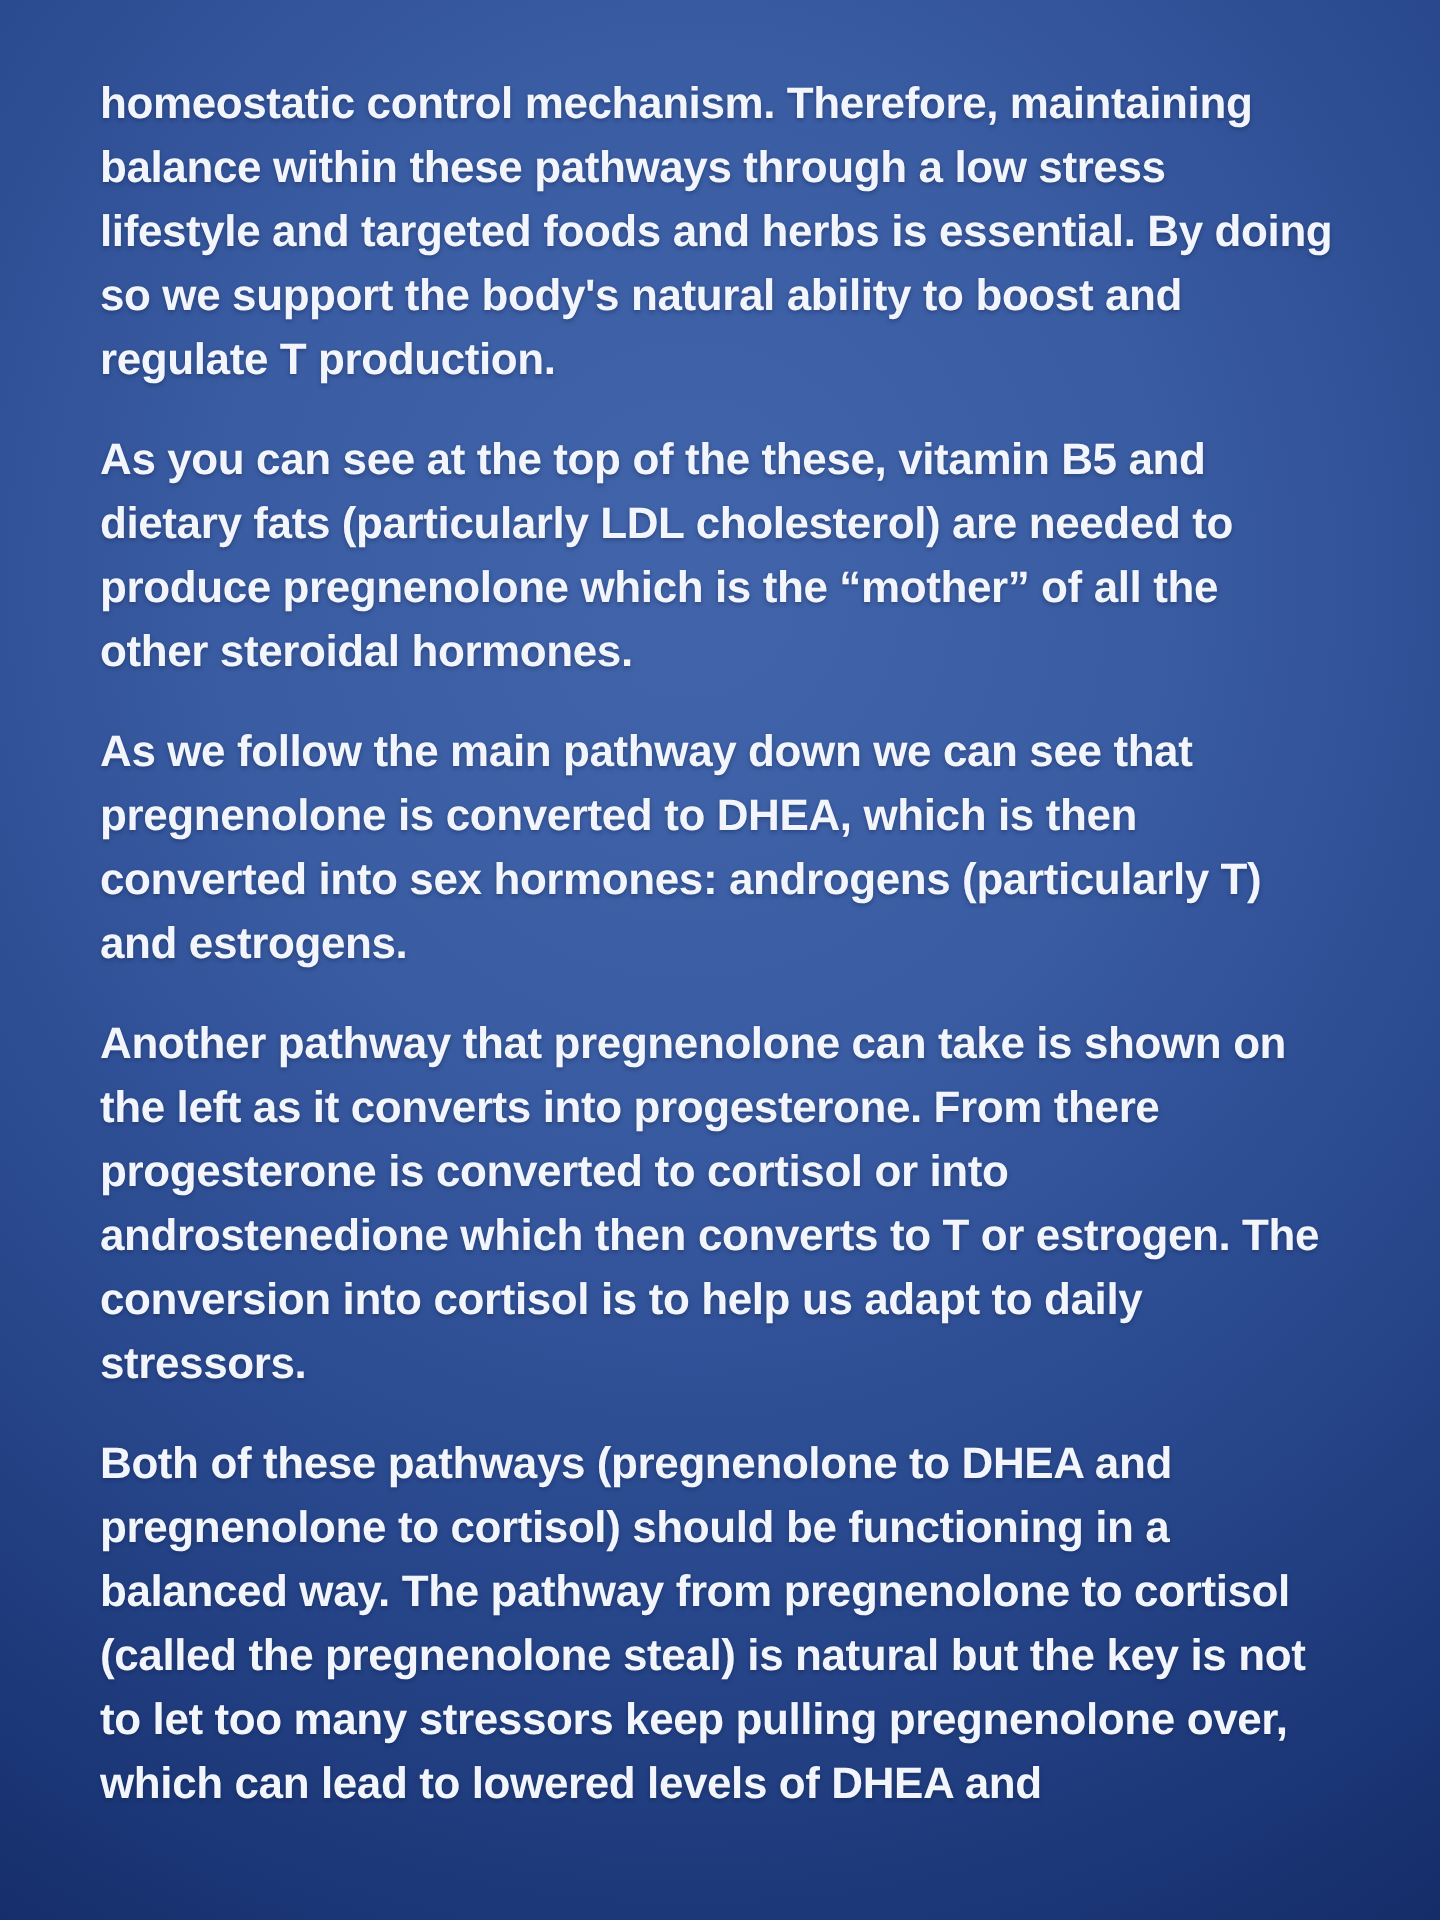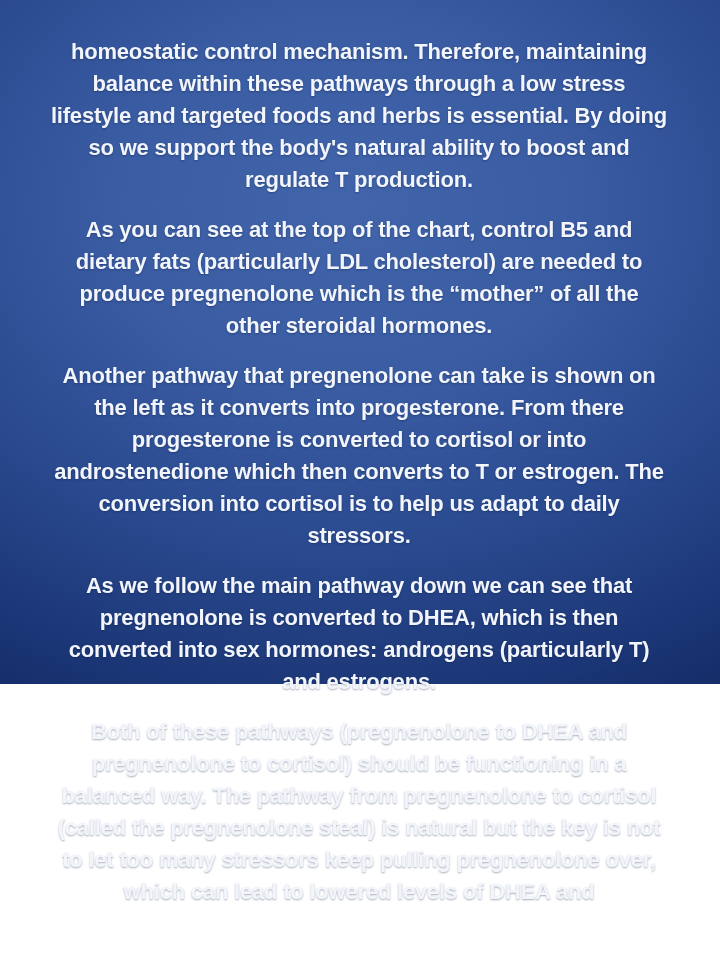--- a/index.html
+++ b/index.html
@@ -7,44 +7,43 @@
     padding: 0;
   }
   body {
     width: 720px;
     height: 960px;
     overflow: hidden;
   }
   .page {
     box-sizing: border-box;
     width: 720px;
-    height: 684px;
+    height: 960px;
     padding: 36px 52px 0 50px;
     background:
       radial-gradient(ellipse 115% 95% at 48% 30%,
         #4164aa 0%,
         #3a5ca2 28%,
         #2c4c92 50%,
         #1b3676 76%,
         #0d2157 100%);
     font-family: "Liberation Sans", "DejaVu Sans", sans-serif;
     font-weight: 700;
     font-size: 22px;
     line-height: 32px;
     letter-spacing: -0.2px;
     color: #f2f5fb;
     text-shadow: 0 1px 2px rgba(8, 22, 58, 0.35);
-    text-align: center;
   }
   .page p {
     margin: 0 0 18px 0;
   }
 </style>
 </head>
 <body>
 
 <div class="page">
   <p>homeostatic control mechanism. Therefore, maintaining balance within these pathways through a low stress lifestyle and targeted foods and herbs is essential. By doing so we support the body's natural ability to boost and regulate T production.</p>
-  <p>As you can see at the top of the chart, control B5 and dietary fats (particularly LDL cholesterol) are needed to produce pregnenolone which is the “mother” of all the other steroidal hormones.</p>
+  <p>As you can see at the top of the these, vitamin B5 and dietary fats (particularly LDL cholesterol) are needed to produce pregnenolone which is the “mother” of all the other steroidal hormones.</p>
+  <p>As we follow the main pathway down we can see that pregnenolone is converted to DHEA, which is then converted into sex hormones: androgens (particularly T) and estrogens.</p>
   <p>Another pathway that pregnenolone can take is shown on the left as it converts into progesterone. From there progesterone is converted to cortisol or into androstenedione which then converts to T or estrogen. The conversion into cortisol is to help us adapt to daily stressors.</p>
-  <p>As we follow the main pathway down we can see that pregnenolone is converted to DHEA, which is then converted into sex hormones: androgens (particularly T) and estrogens.</p>
   <p>Both of these pathways (pregnenolone to DHEA and pregnenolone to cortisol) should be functioning in a balanced way. The pathway from pregnenolone to cortisol (called the pregnenolone steal) is natural but the key is not to let too many stressors keep pulling pregnenolone over, which can lead to lowered levels of DHEA and</p>
 </div>
 
 </body></html>

